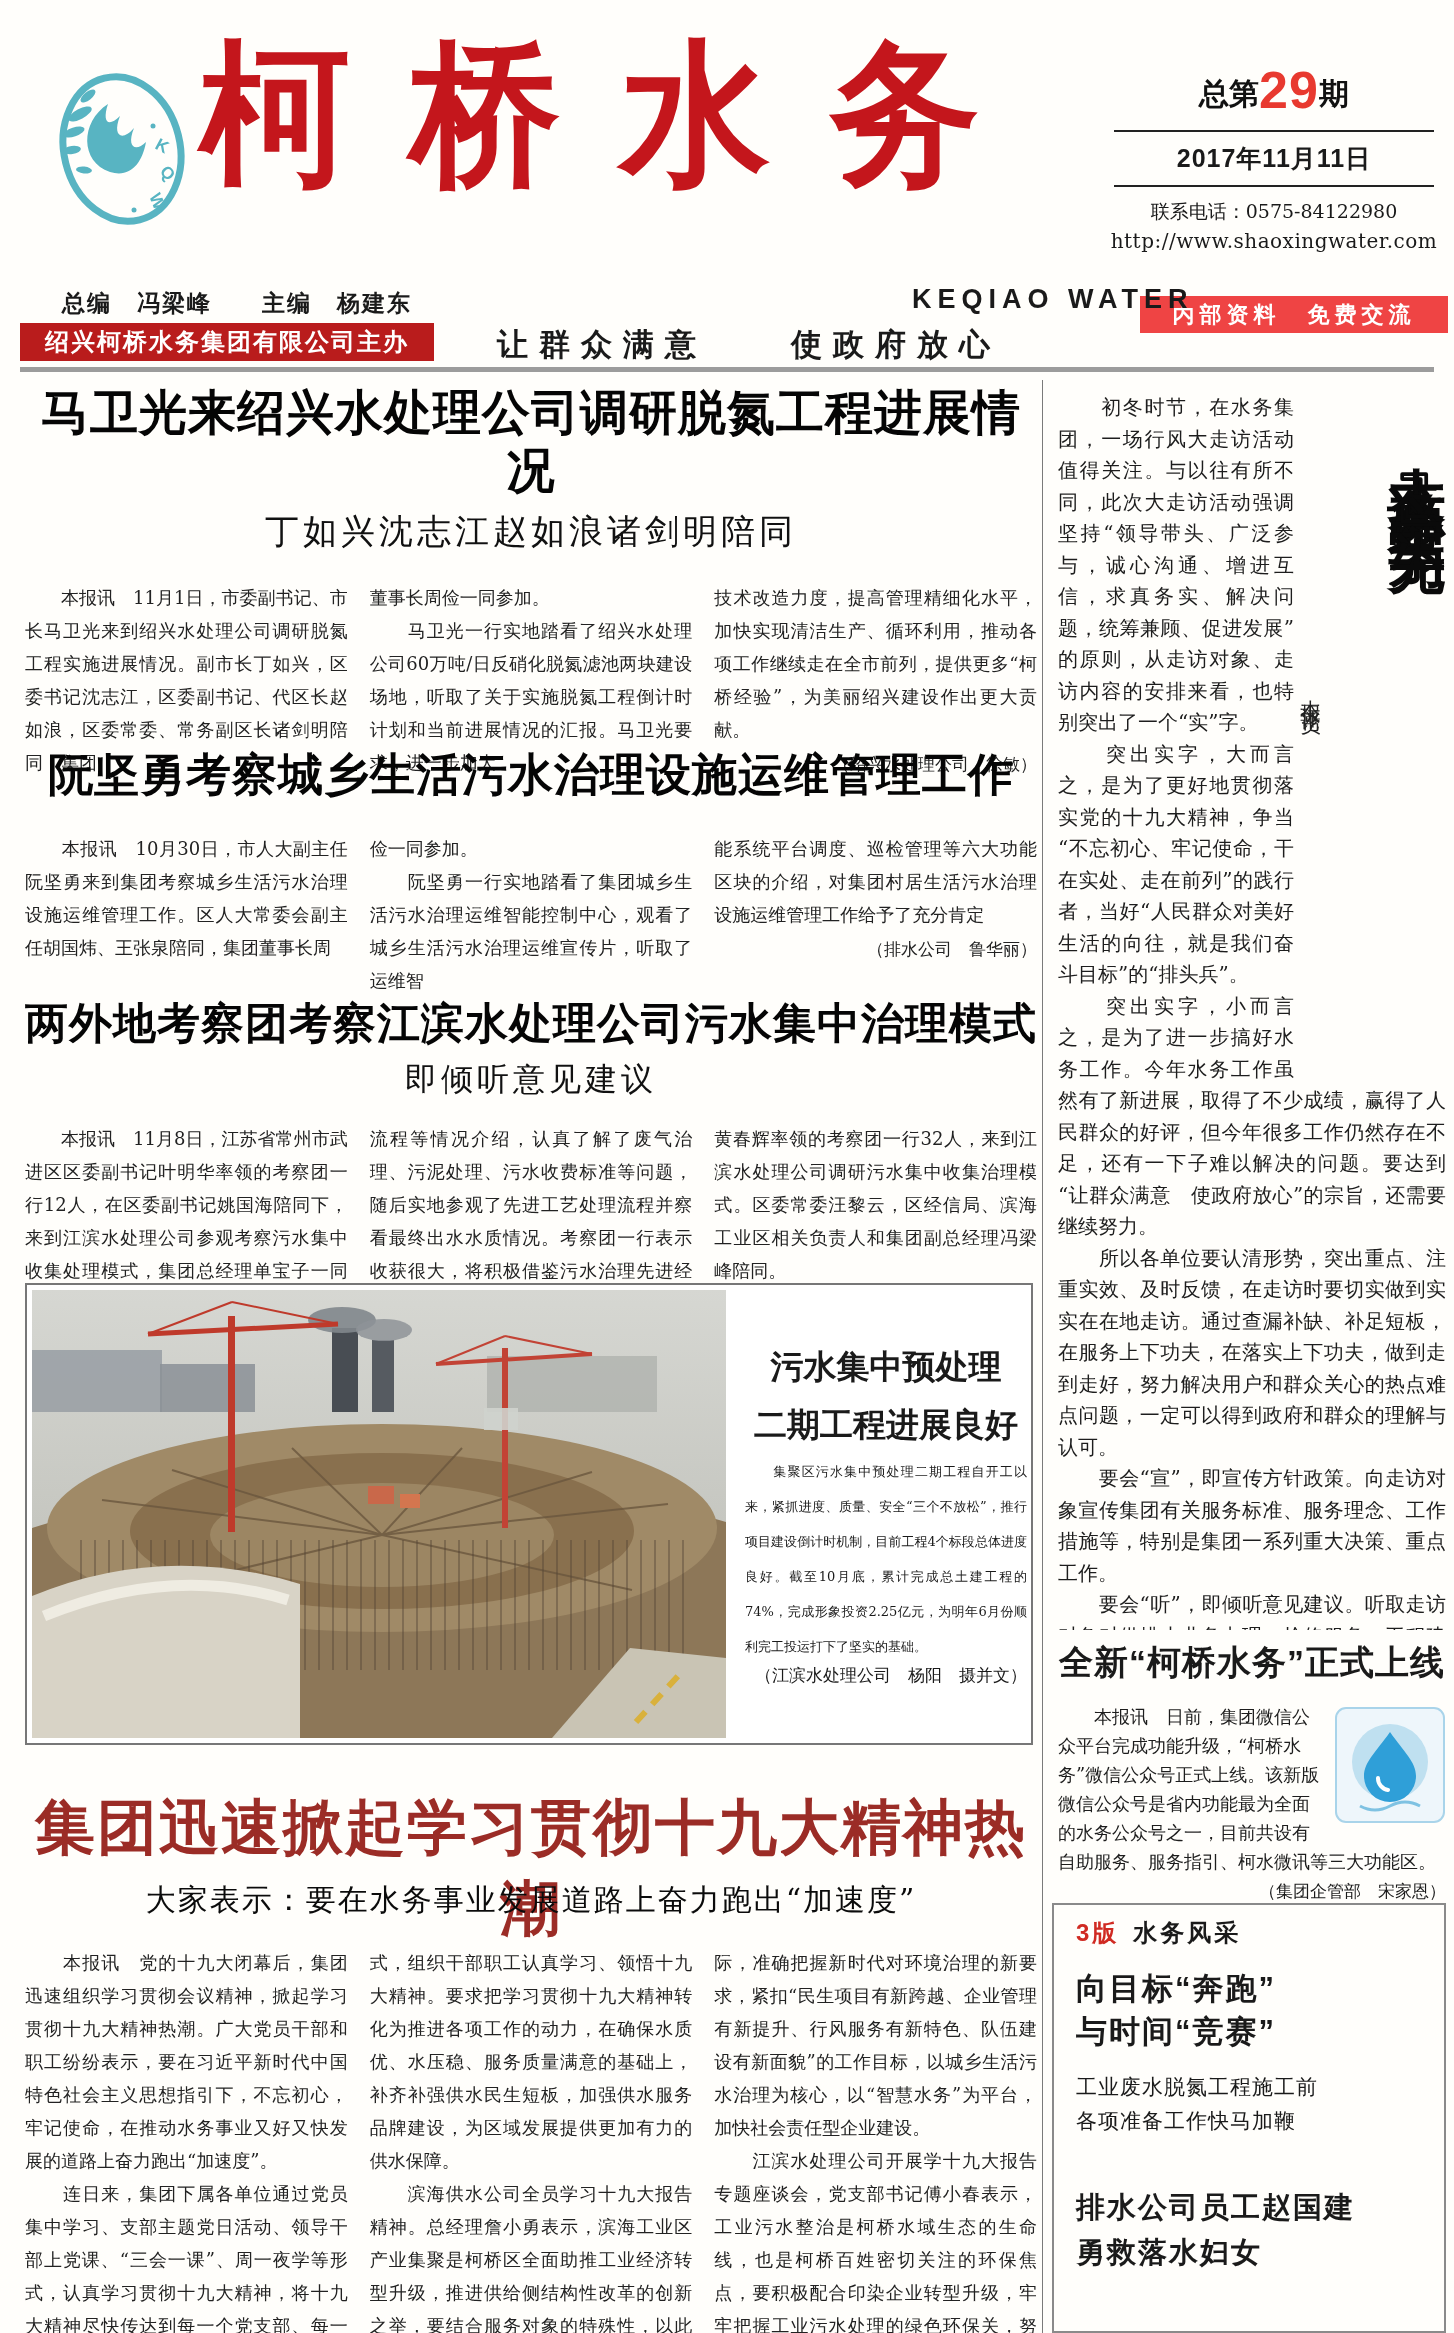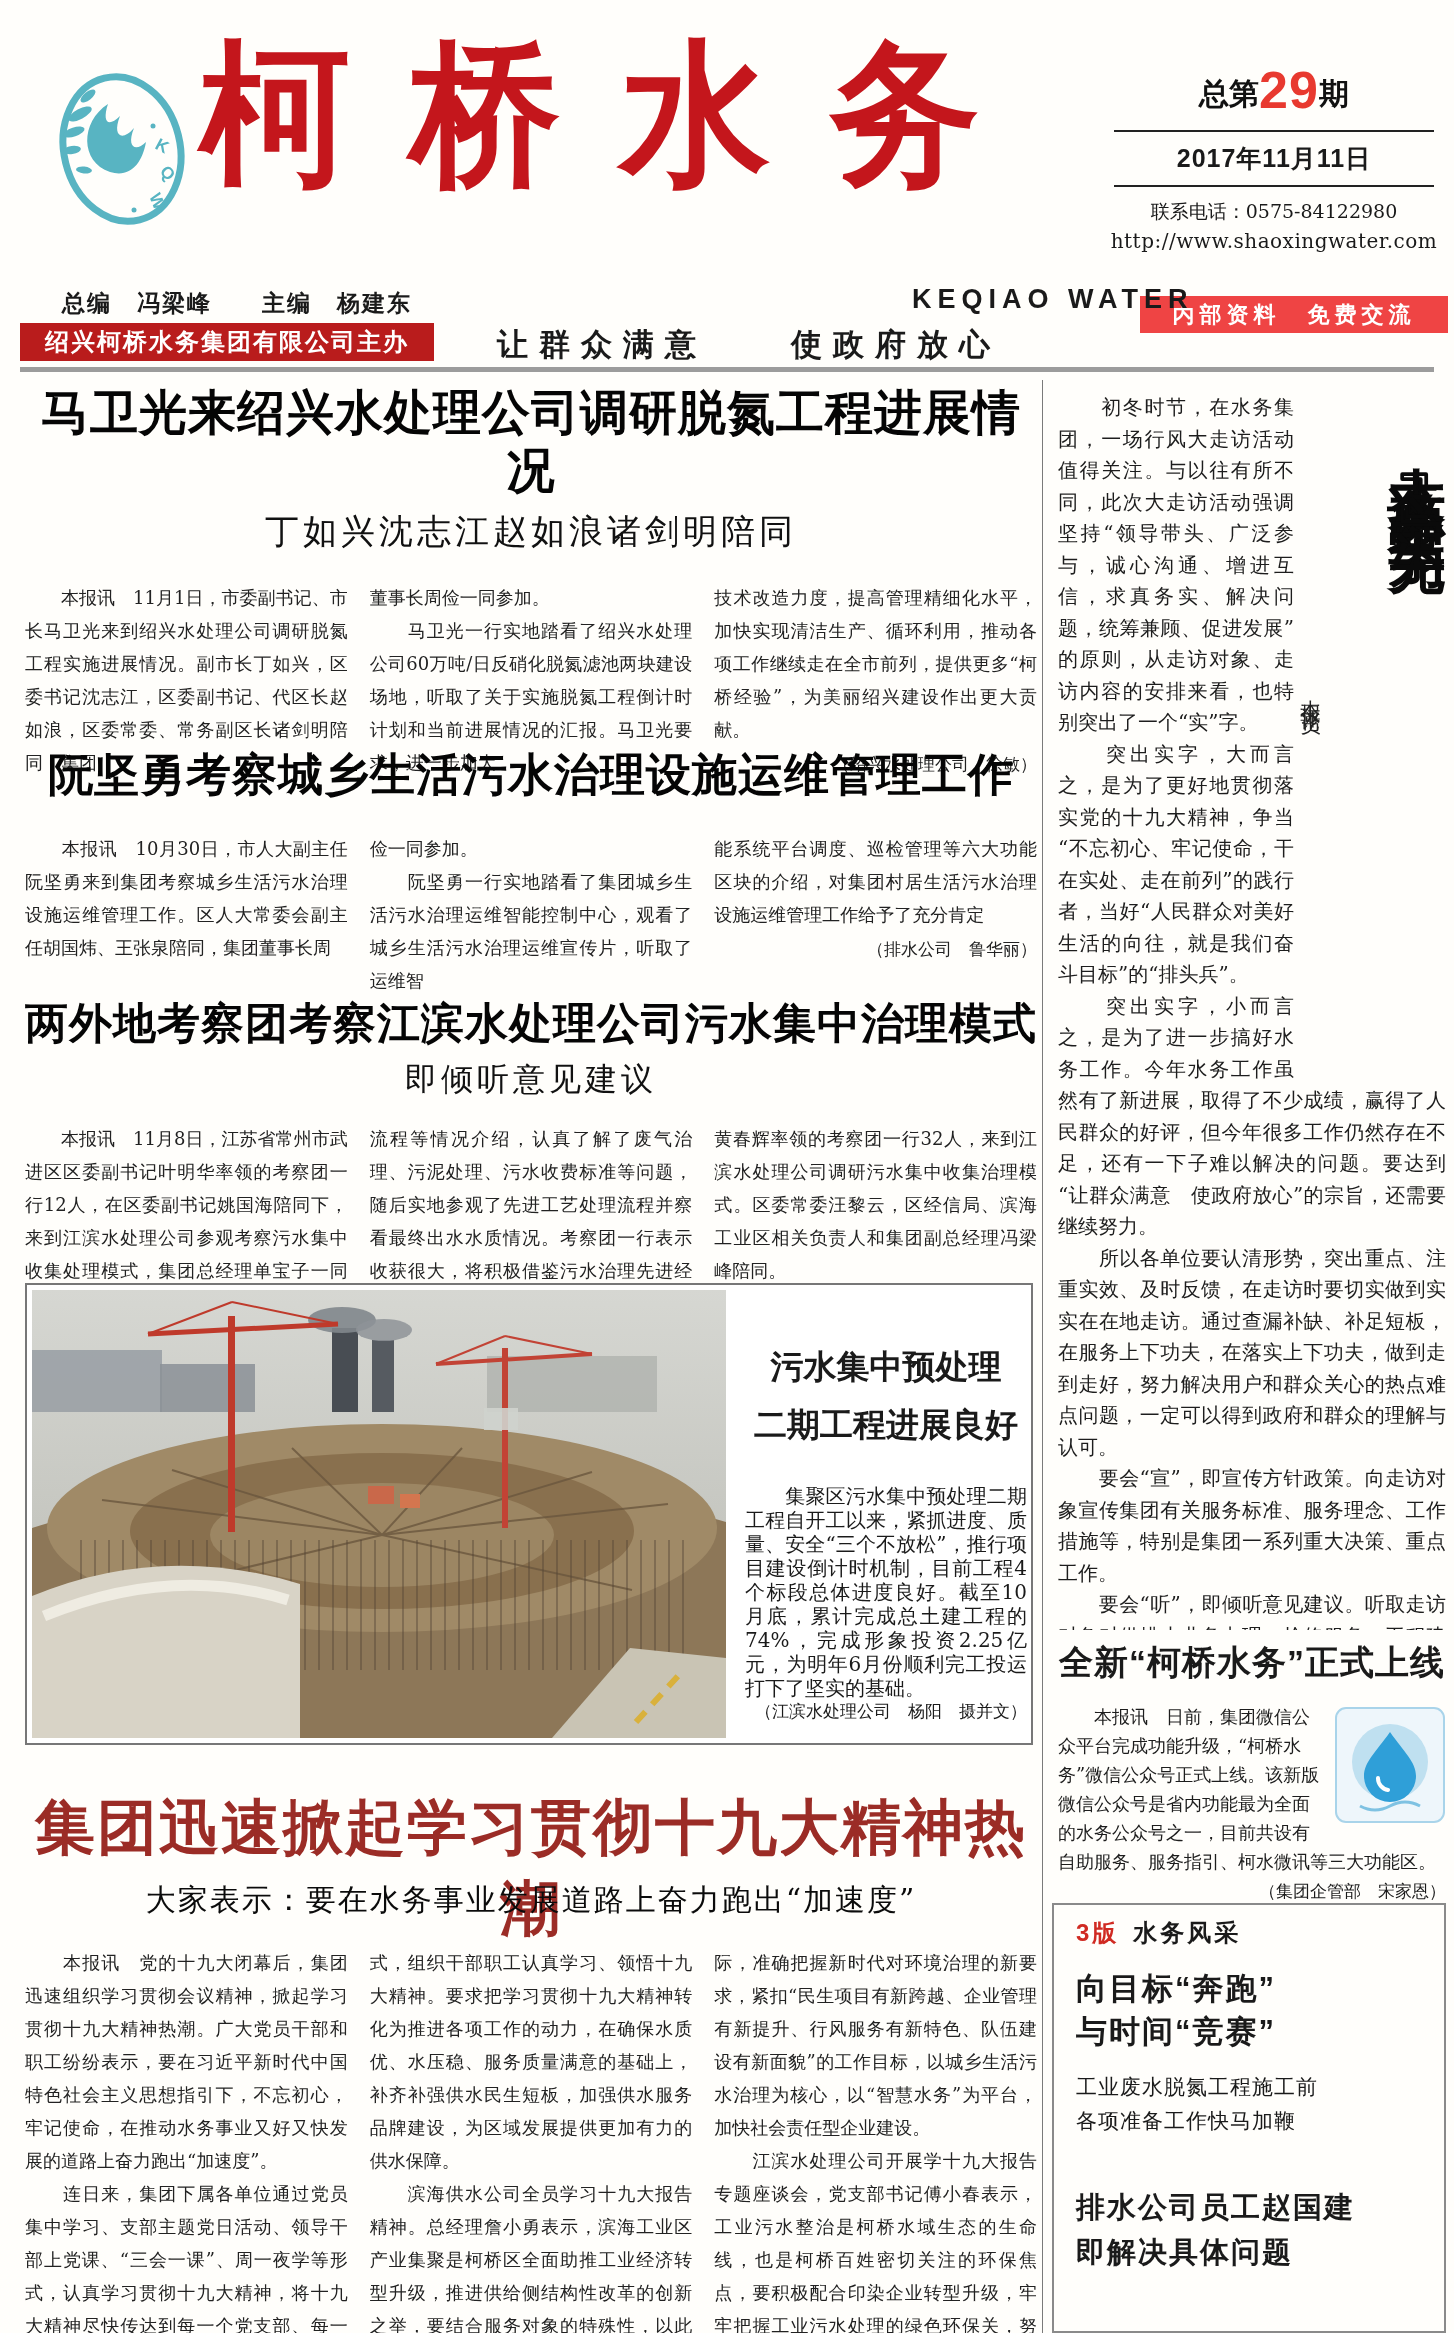--- a/index.html
+++ b/index.html
@@ -42,21 +42,21 @@
     font-family:"DejaVu Serif","Liberation Serif",serif;}
   .sig{text-align:right;font-size:17px;margin-top:2px;color:#222;
     font-family:"DejaVu Serif","Liberation Serif",serif;}
 
   
   .photo-box{left:25px;top:1283px;width:1008px;height:462px;border:2px solid #777;
     background:#fff;box-sizing:border-box;}
   .photo{position:absolute;left:5px;top:5px;width:694px;height:448px;}
   .pstory{position:absolute;left:712px;top:5px;width:282px;height:448px;padding:0 6px;}
   .pstory-h{font-size:33px;font-weight:900;text-align:center;line-height:1.75;margin-top:48px;}
-  .pstory-b{font-size:20px;line-height:24px;margin-top:30px;}
+  .pstory-b{font-size:13px;line-height:35px;}
   .pstory-s{font-size:17px;text-align:right;}
 
   
   .lead-h{left:25px;top:1788px;width:1012px;font-size:60px;font-weight:700;text-align:center;
     color:#9b2c26;letter-spacing:2px;}
   .lead-sub{left:25px;top:1880px;width:1012px;font-size:30px;text-align:center;letter-spacing:2px;
     font-family:"DejaVu Serif","Liberation Serif",serif;color:#0b0b0b;}
   .lead-cols{left:25px;top:1946px;width:1012px;height:387px;}
 
   
@@ -289,17 +289,17 @@
     <div class="p3t1">
       <div>向目标“奔跑”</div>
       <div>与时间“竞赛”</div>
     </div>
     <div class="p3sub">
       <div>工业废水脱氮工程施工前</div>
       <div>各项准备工作快马加鞭</div>
     </div>
     <div class="p3t2">
       <div>排水公司员工赵国建</div>
-      <div>即解决具体问题</div>
+      <div>勇救落水妇女</div>
     </div>
   </div>
 
 </div>
 
 </body></html>

